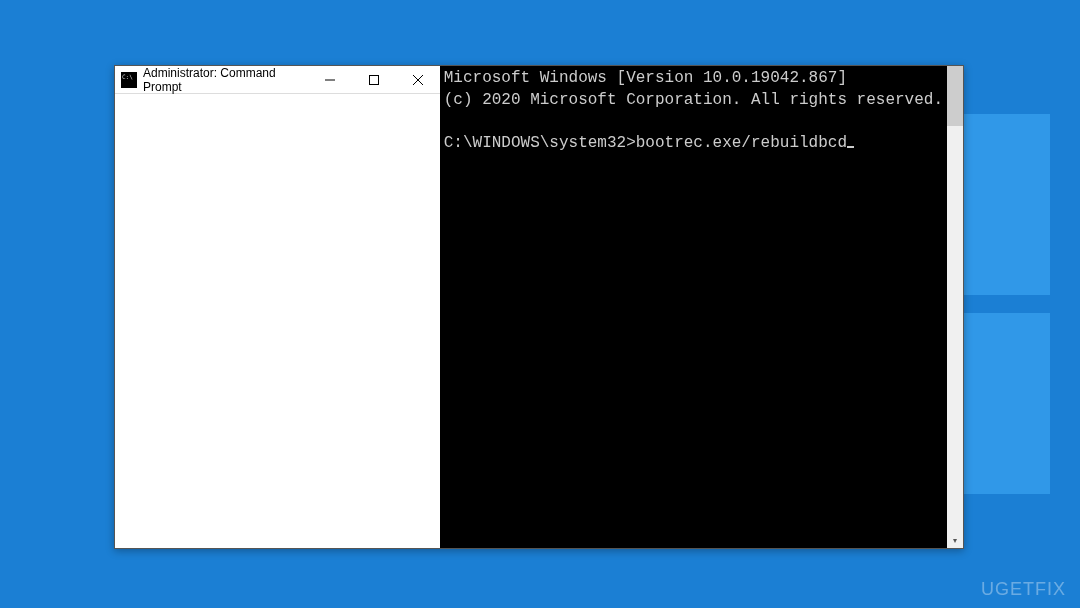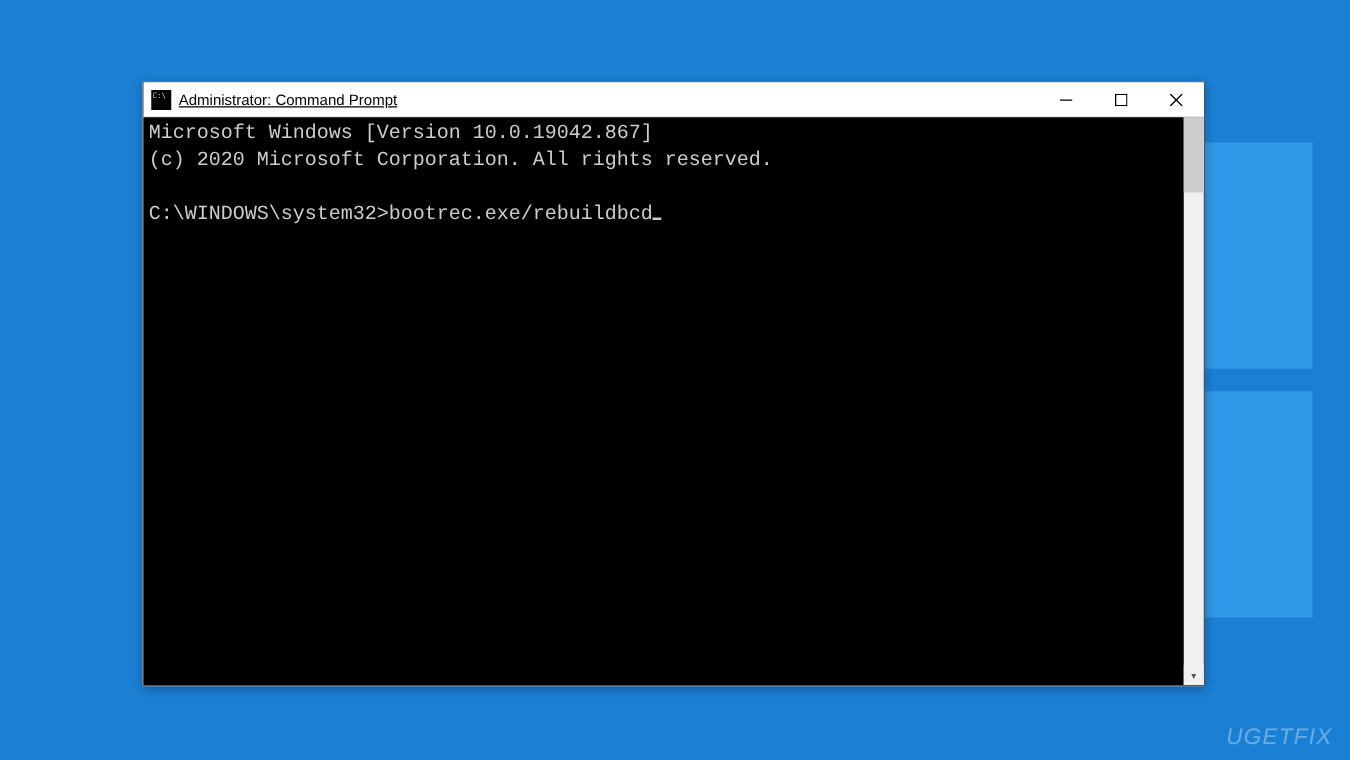--- a/index.html
+++ b/index.html
@@ -35,23 +35,22 @@
     
     .window {
       position: absolute;
       left: 114px;
       top: 65px;
       width: 850px;
       height: 484px;
       background: #fff;
       border: 1px solid #555;
       display: flex;
-      flex-direction: column;
+      flex-direction: row;
       box-shadow: 0 2px 8px rgba(0,0,0,0.3);
-      text-decoration: underline;
     }
     .titlebar {
       height: 28px;
       background: #fff;
       display: flex;
       align-items: center;
       border-bottom: 1px solid #ddd;
     }
     .tb-icon {
       width: 16px;
@@ -149,21 +148,20 @@
     }
     
     .watermark {
       position: absolute;
       right: 14px;
       bottom: 8px;
       color: rgba(255,255,255,0.35);
       font-size: 18px;
       font-weight: 300;
       letter-spacing: 1px;
-      font-style: italic;
     }
   </style>
 </head>
 <body>
 
 <div class="win-logo">
   <div></div>
   <div></div>
   <div></div>
   <div></div>

